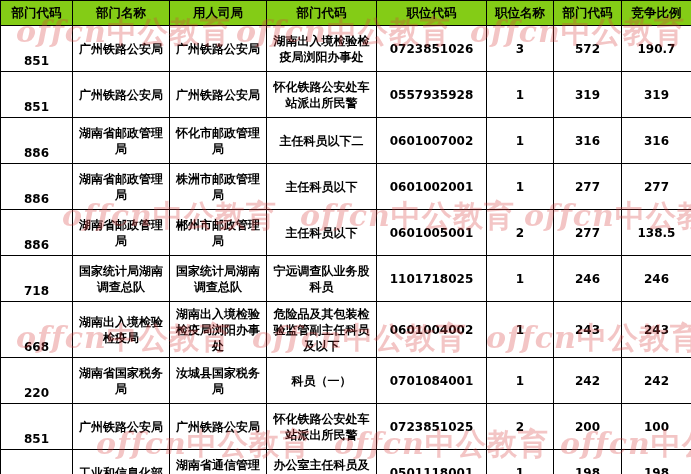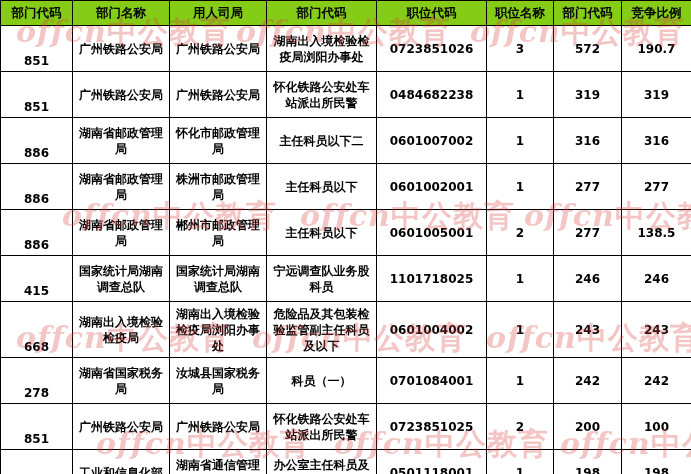--- a/index.html
+++ b/index.html
@@ -129,21 +129,21 @@
         <td class="num">0723851026</td>
         <td class="num">3</td>
         <td class="num">572</td>
         <td class="num">190.7</td>
       </tr>
       <tr>
         <td class="code">851</td>
         <td>广州铁路公安局</td>
         <td>广州铁路公安局</td>
         <td>怀化铁路公安处车站派出所民警</td>
-        <td class="num">0484682238</td>
+        <td class="num">0557935928</td>
         <td class="num">1</td>
         <td class="num">319</td>
         <td class="num">319</td>
       </tr>
       <tr>
         <td class="code">886</td>
         <td>湖南省邮政管理局</td>
         <td>怀化市邮政管理局</td>
         <td>主任科员以下二</td>
         <td class="num">0601007002</td>
@@ -165,41 +165,41 @@
         <td class="code">886</td>
         <td>湖南省邮政管理局</td>
         <td>郴州市邮政管理局</td>
         <td>主任科员以下</td>
         <td class="num">0601005001</td>
         <td class="num">2</td>
         <td class="num">277</td>
         <td class="num">138.5</td>
       </tr>
       <tr>
-        <td class="code">415</td>
+        <td class="code">718</td>
         <td>国家统计局湖南调查总队</td>
         <td>国家统计局湖南调查总队</td>
         <td>宁远调查队业务股科员</td>
         <td class="num">1101718025</td>
         <td class="num">1</td>
         <td class="num">246</td>
         <td class="num">246</td>
       </tr>
       <tr class="tall">
         <td class="code">668</td>
         <td>湖南出入境检验检疫局</td>
         <td>湖南出入境检验检疫局浏阳办事处</td>
         <td>危险品及其包装检验监管副主任科员及以下</td>
         <td class="num">0601004002</td>
         <td class="num">1</td>
         <td class="num">243</td>
         <td class="num">243</td>
       </tr>
       <tr>
-        <td class="code">278</td>
+        <td class="code">220</td>
         <td>湖南省国家税务局</td>
         <td>汝城县国家税务局</td>
         <td>科员（一）</td>
         <td class="num">0701084001</td>
         <td class="num">1</td>
         <td class="num">242</td>
         <td class="num">242</td>
       </tr>
       <tr>
         <td class="code">851</td>

